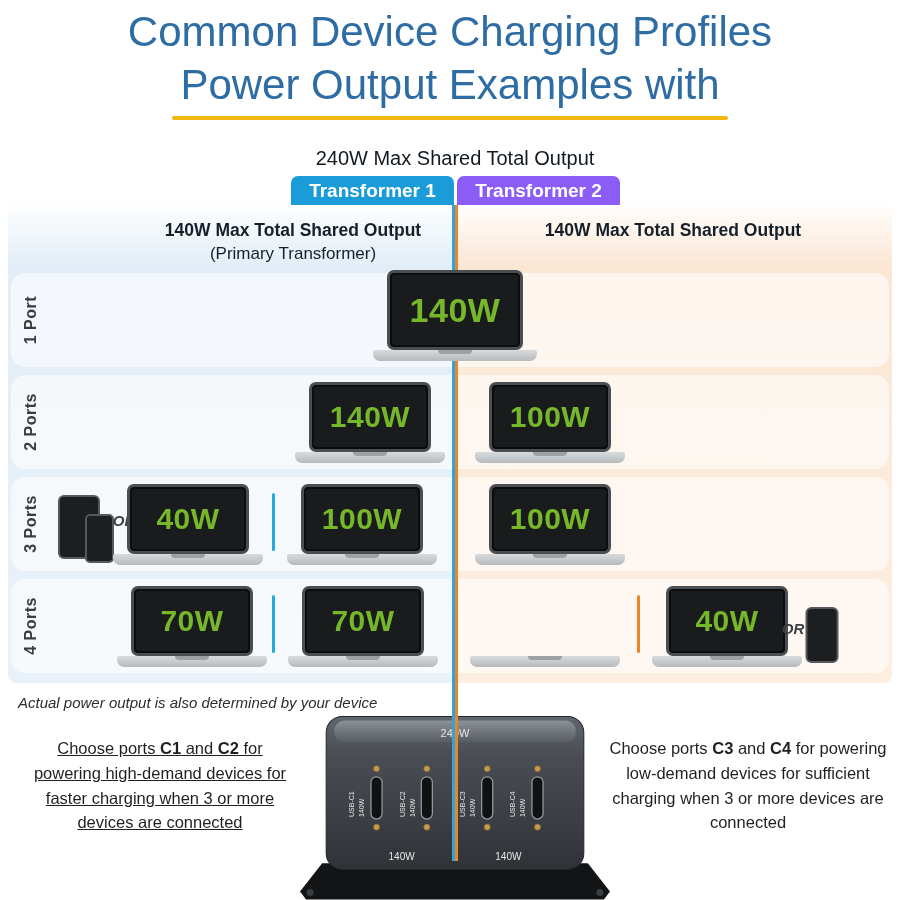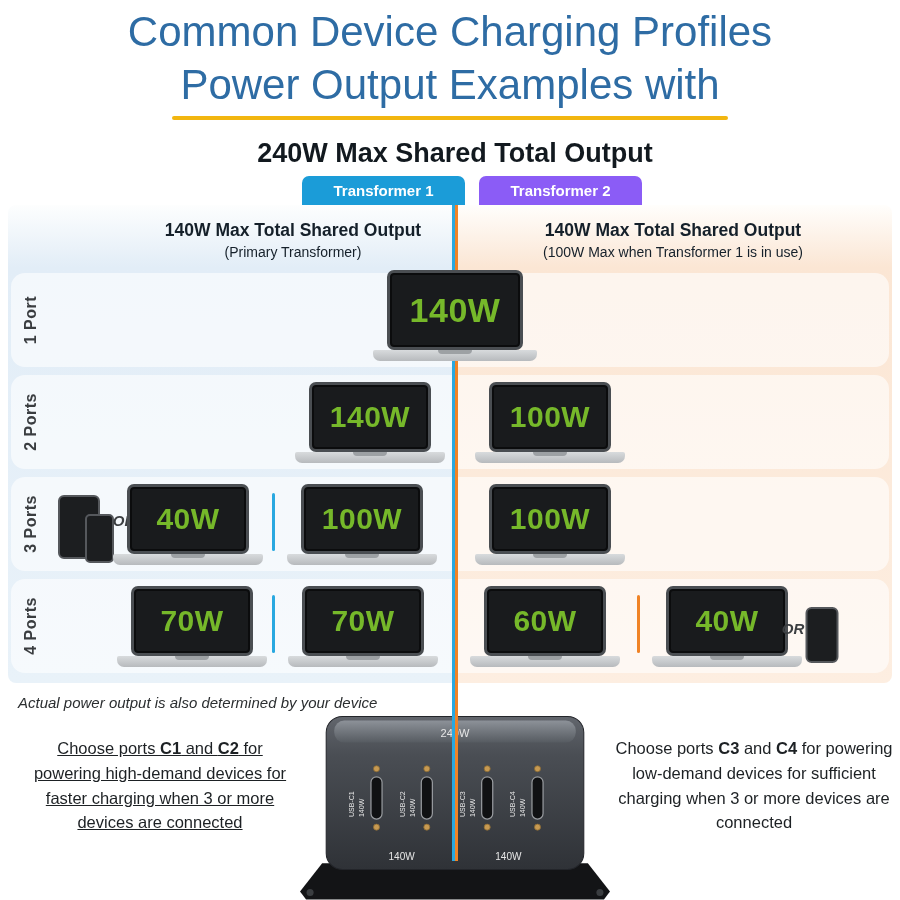--- a/index.html
+++ b/index.html
@@ -6,37 +6,37 @@
   .page{position:relative;width:900px;height:900px;background:#ffffff;overflow:hidden;
         font-family:"Liberation Sans",sans-serif;}
 
   
   .title{position:absolute;top:6px;left:0;width:900px;text-align:center;
          font-size:42px;font-weight:400;color:#2e6ca4;line-height:1.26;}
   .gold-rule{position:absolute;top:116px;left:172px;width:556px;height:4px;
              background:#f2b610;border-radius:2px;}
 
   
-  .shared-heading{position:absolute;top:138px;left:10px;width:890px;text-align:center;
-                  font-size:27px;font-weight:bold;color:#12191f;}
+  .shared-heading{position:absolute;top:147px;left:10px;width:890px;text-align:center;
+                  font-size:20px;font-weight:normal;color:#12191f;}
   .tabs{position:absolute;top:176px;left:291px;display:flex;gap:3px;}
-  .tab{width:163px;height:29px;border-radius:7px 7px 0 0;color:#fff;font-size:15px;
-       font-weight:bold;display:flex;align-items:center;justify-content:center;margin-left:11px;}
+  .tab{width:163px;height:29px;border-radius:7px 7px 0 0;color:#fff;font-size:19px;
+       font-weight:bold;display:flex;align-items:center;justify-content:center;}
   .tab-blue{background:#1b9cd8;}
   .tab-orange{background:#8b5cf6;}
 
   
   .panel{position:absolute;top:205px;left:8px;width:884px;height:478px;border-radius:8px;overflow:hidden;}
   .half{position:absolute;top:0;bottom:0;}
   .half-left{left:0;width:447px;background:linear-gradient(180deg,#fdfefe 0%,#e2edf7 13%,#e9f2f9 100%);}
   .half-right{left:447px;width:437px;background:linear-gradient(180deg,#fffefc 0%,#fbe6d4 13%,#fdeee1 100%);}
 
   .col-head{position:absolute;text-align:center;color:#15202a;}
   .col-head .ch-title{font-size:17.5px;font-weight:bold;line-height:1.35;}
-  .col-head .ch-sub{font-size:14px;line-height:1.35;}
+  .col-head .ch-sub{font-size:17px;line-height:1.35;}
   .col-head-left{top:14px;left:100px;width:370px;}
   .col-head-right{top:14px;left:462px;width:406px;}
 
   .row{position:absolute;left:3px;width:878px;height:94px;background:rgba(255,255,255,0.6);
        border-radius:14px;}
   .row-label{position:absolute;left:0;top:0;bottom:0;width:40px;display:flex;
              align-items:center;justify-content:center;}
   .row-label span{writing-mode:vertical-rl;transform:rotate(180deg);
                   font-size:16px;font-weight:bold;color:#3a3d40;letter-spacing:0.5px;}
 
@@ -69,21 +69,21 @@
       font-size:15px;font-weight:600;color:#3c3f42;}
   .vdiv{position:absolute;bottom:20px;width:3px;height:58px;border-radius:2px;z-index:5;}
   .vdiv.b{background:#29a8e0;}
   .vdiv.o{background:#f08326;}
 
   
   .note{position:absolute;top:694px;left:18px;width:444px;text-align:left;
         font-style:italic;font-size:15px;color:#2b2e30;}
   .fp{position:absolute;top:736px;text-align:center;font-size:16.5px;color:#1d2124;line-height:1.5;}
   .fp-left{left:22px;width:276px;text-decoration:underline;}
-  .fp-right{left:606px;width:284px;margin-left:6px;}
+  .fp-right{left:606px;width:284px;}
   .fp b{font-weight:bold;}
 
   .product{position:absolute;left:296px;top:712px;width:318px;height:188px;}
   .svg-lab{font-family:"Liberation Sans",sans-serif;fill:#e6e6e6;}
   .vline2{position:absolute;left:452px;top:683px;width:6px;height:178px;z-index:10;
           background:linear-gradient(90deg,#29a8e0 0 50%,#f08326 50% 100%);}
 </style>
 </head>
 <body>
 
@@ -105,21 +105,20 @@
   <div class="panel">
     <div class="half half-left"></div>
     <div class="half half-right"></div>
 
     <div class="col-head col-head-left">
       <div class="ch-title">140W Max Total Shared Output</div>
       <div class="ch-sub">(Primary Transformer)</div>
     </div>
     <div class="col-head col-head-right">
       <div class="ch-title">140W Max Total Shared Output</div>
-      <div class="ch-sub">(100W Max when Transformer 1 is in use)</div>
     </div>
 
     <div class="row" style="top:68px;">
       <div class="row-label">
           <span>1 Port</span>
         </div>
       <div class="laptop lg" style="left:444px;">
         <div class="screen">
             <span class="watt">140W</span>
           </div>
@@ -186,23 +185,20 @@
         <div class="base"></div>
       </div>
       <div class="vdiv b" style="left:261px;"></div>
       <div class="laptop" style="left:352px;">
         <div class="screen">
             <span class="watt">70W</span>
           </div>
         <div class="base"></div>
       </div>
       <div class="laptop" style="left:534px;">
-        <div class="screen">
-            <span class="watt">60W</span>
-          </div>
         <div class="base"></div>
       </div>
       <div class="vdiv o" style="left:626px;"></div>
       <div class="laptop" style="left:716px;">
         <div class="screen">
             <span class="watt">40W</span>
           </div>
         <div class="base"></div>
       </div>
       <span class="or" style="left:782px;bottom:36px;">OR</span>

